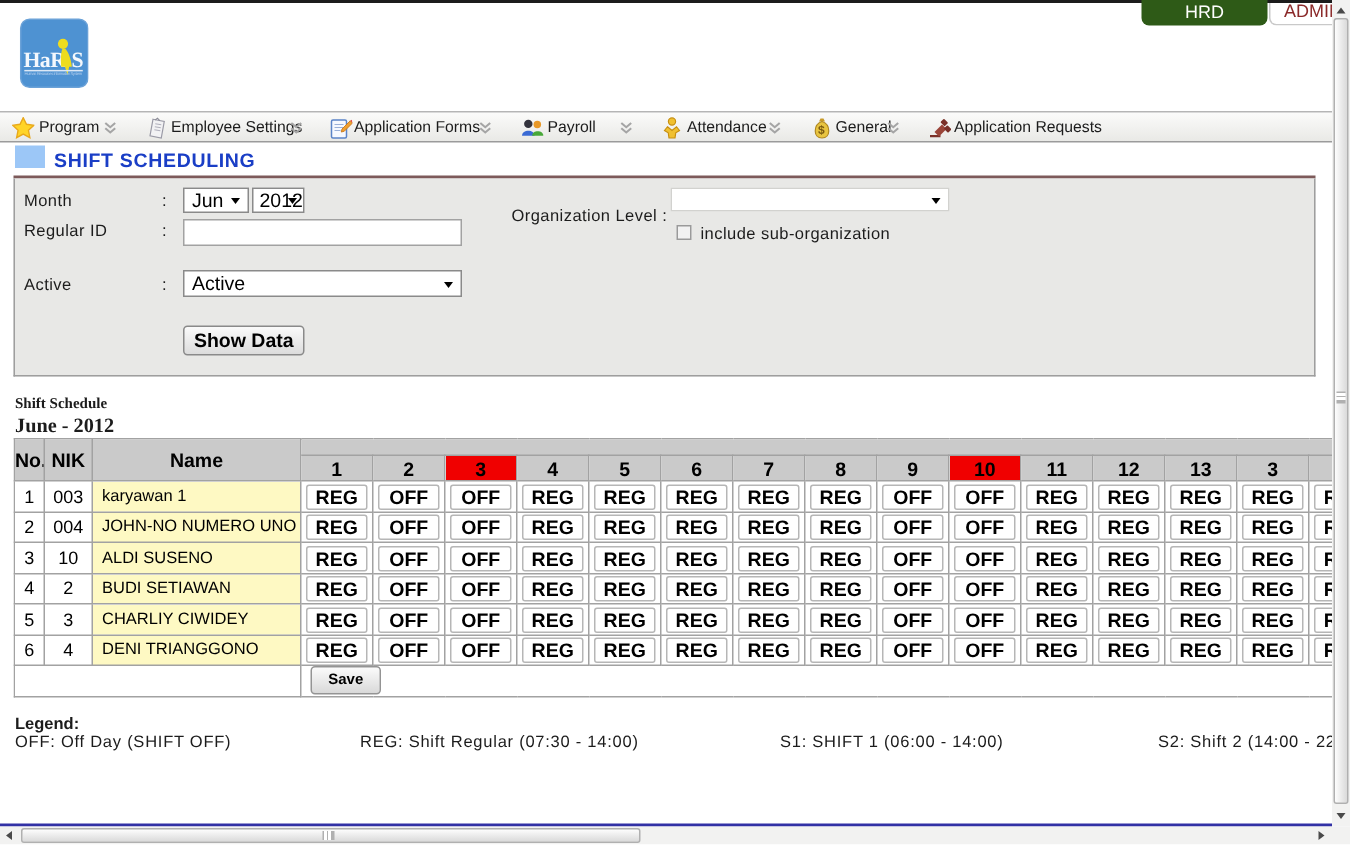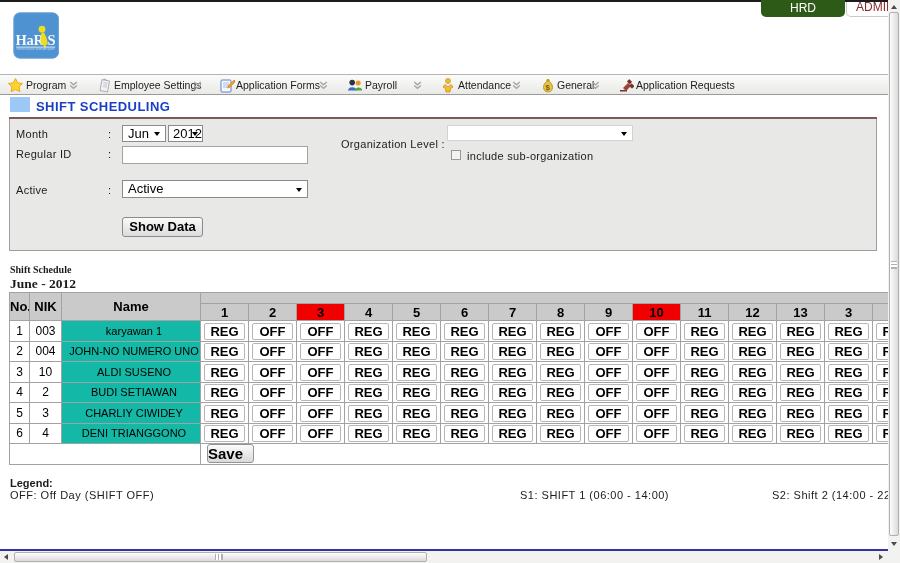--- a/index.html
+++ b/index.html
@@ -46,26 +46,26 @@
 #sshed2 { left:10px; top:276px; font-family:"Liberation Serif", serif; font-size:13.5px; font-weight:bold; color:#1c1c1c; }
 
 
 #tblwrap { left:9px; top:292px; width:879px; height:174px; overflow:hidden; }
 table.sch { border-collapse:collapse; table-layout:fixed; width:911px; }
 table.sch td, table.sch th { border:1px solid #a2a2a2; padding:0; font-size:13px; color:#000; overflow:hidden; white-space:nowrap; }
 table.sch .hdr { background:#cacaca; font-weight:bold; text-align:center; }
 table.sch .dnum { background:#cacaca; font-weight:bold; text-align:center; }
 table.sch .dred { background:#f00000; }
 table.sch td.c { text-align:center; background:#fff; font-size:12px; }
-table.sch td.n { text-align:center; padding-left:6px; background:#14b8a6; font-size:11px; }
+table.sch td.n { text-align:left; padding-left:6px; background:#fef9c3; font-size:11px; }
 .box { margin:1px auto 0 auto; width:41px; height:17px; background:#fff; border:1px solid #b6b6b6;
   border-radius:2px; font-size:13px; font-weight:bold; text-align:center; line-height:15px; }
 #btnsave { position:absolute; left:207px; top:444px; width:47px; height:19px;
   background:linear-gradient(#fbfbfb,#d9d9d9); border:1px solid #949494; border-radius:3px;
-  font-size:15px; font-weight:bold; text-align:left; line-height:17px; }
+  font-size:10px; font-weight:bold; text-align:center; line-height:17px; }
 
 
 #legend1 { left:10px; top:477px; font-size:11px; font-weight:bold; color:#1c1c1c; }
 .leg { position:absolute; top:489px; font-size:11px; color:#1c1c1c; white-space:nowrap; letter-spacing:0.5px; }
 
 
 #blueline { left:0; top:549px; width:888px; height:2px; background:#3231a5; }
 #hsb { left:0; top:551px; width:888px; height:12px; background:#f2f2f1; }
 #hthumb { position:absolute; left:14px; top:1px; width:413px; height:10px;
   background:linear-gradient(#fdfdfd,#dadada); border:1px solid #b0b0b0; border-radius:2px; }
@@ -538,20 +538,21 @@
             <td colspan="3" style="background:#fff"></td>
             <td colspan="15" style="background:#fff"></td>
           </tr>
         </tbody>
       </table>
   </div>
   <div class="abs" id="btnsave">Save</div>
 
   <div class="abs" id="legend1">Legend:</div>
   <span class="leg" style="left:10px">OFF: Off Day (SHIFT OFF)</span>
+  <span class="leg" style="left:240px">REG: Shift Regular (07:30 - 14:00)</span>
   <span class="leg" style="left:520px">S1: SHIFT 1 (06:00 - 14:00)</span>
   <span class="leg" style="left:772px">S2: Shift 2 (14:00 - 22:00)</span>
 
   <div class="abs" id="blueline"></div>
   <div class="abs" id="hsb">
     <div class="arr" style="left:4px;top:3px;border-top:3.5px solid transparent;border-bottom:3.5px solid transparent;border-right:4px solid #4a4a4a;"></div>
     <div id="hthumb"></div>
     <div class="grip" style="left:215px;top:3px;width:8px;height:6px;border-left:1px solid #b0b0b0;border-right:1px solid #b0b0b0;background:linear-gradient(90deg,#fff 2px,#b0b0b0 2px,#b0b0b0 3px,#fff 3px,#fff 5px,#b0b0b0 5px)"></div>
     <div class="arr" style="left:879px;top:3px;border-top:3.5px solid transparent;border-bottom:3.5px solid transparent;border-left:4px solid #4a4a4a;"></div>
   </div>

